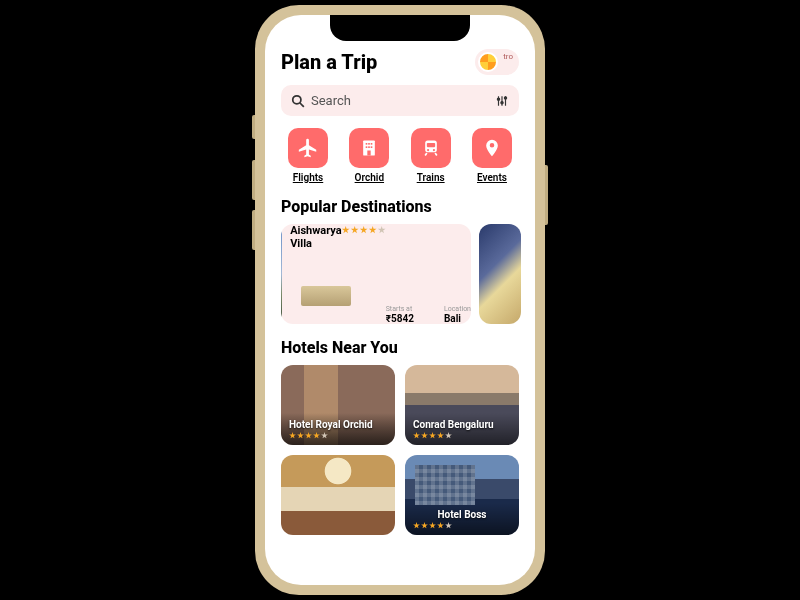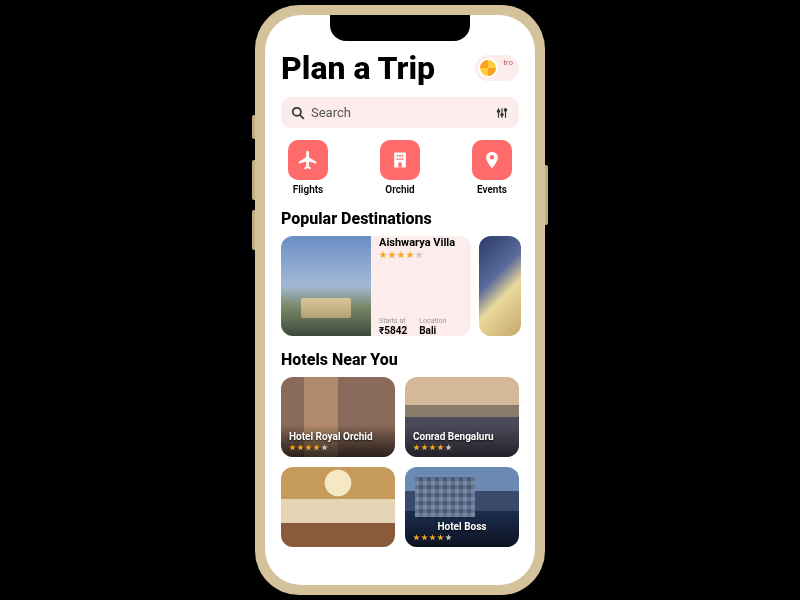--- a/index.html
+++ b/index.html
@@ -62,21 +62,21 @@
     height: 100%;
     overflow: hidden;
   }
   .header {
     display: flex;
     align-items: center;
     justify-content: space-between;
     margin-bottom: 10px;
   }
   .title {
-    font-size: 32px;
+    font-size: 20px;
     font-weight: 800;
     color: #000;
   }
   .avatar-wrap {
     display: flex;
     align-items: flex-start;
     gap: 5px;
     background: #fcecec;
     padding: 3px 6px 3px 3px;
     border-radius: 14px;
@@ -109,20 +109,21 @@
     font-size: 13px;
     color: #555;
   }
   .filter-icon {
     color: #333;
   }
   .cats {
     display: flex;
     justify-content: space-between;
     margin-bottom: 14px;
+    text-decoration: underline;
   }
   .cat {
     display: flex;
     flex-direction: column;
     align-items: center;
     width: 54px;
   }
   .cat-box {
     width: 40px; height: 40px;
     background: #ff6b6b;
@@ -169,21 +170,21 @@
     content:"";
     position:absolute;
     bottom:18px; left:20px;
     width:50px; height:20px;
     background: linear-gradient(#d9c79a, #b5a074);
     border-radius:2px;
   }
   .pop-info {
     flex: 1;
     display: flex;
-    flex-direction: column;
+    flex-direction: row;
     margin-left: 8px;
   }
   .pop-name {
     font-size: 11px;
     font-weight: 700;
     color: #000;
   }
   .stars {
     display: flex;
     gap: 1px;
@@ -191,21 +192,21 @@
   }
   .star {
     width: 8px; height: 8px;
     background: #f5a623;
     clip-path: polygon(50% 0, 61% 35%, 98% 35%, 68% 57%, 79% 91%, 50% 70%, 21% 91%, 32% 57%, 2% 35%, 39% 35%);
   }
   .star.dim { background: #d0c4b4; }
   .pop-meta {
     margin-top: auto;
     display: flex;
-    gap: 12px;
+    gap: 30px;
   }
   .meta-col { display:flex; flex-direction:column; }
   .meta-label { font-size: 7px; color: #999; }
   .meta-val { font-size: 10px; font-weight: 700; color: #000; }
   .pop-peek {
     flex: 0 0 42px;
     border-radius: 12px;
     background: linear-gradient(135deg, #2a3a6b 0%, #5a6a9b 40%, #e8d89a 60%, #c5a86a 100%);
   }
   .hotels-grid {
@@ -322,20 +323,32 @@
                 <rect x="11" y="10" width="2" height="2" fill="#ff6b6b"></rect>
                 <rect x="14" y="10" width="2" height="2" fill="#ff6b6b"></rect>
                 <rect x="10" y="15" width="4" height="6" fill="#ff6b6b"></rect>
               </svg>
           </div>
           <div class="cat-label">Orchid</div>
         </div>
         <div class="cat">
           <div class="cat-box">
             <svg viewBox="0 0 24 24" width="20" height="20" fill="currentColor">
+                <rect x="5" y="3" width="14" height="14" rx="3"></rect>
+                <rect x="7" y="6" width="10" height="5" rx="1" fill="#ff6b6b"></rect>
+                <circle cx="8.5" cy="14.5" r="1.3" fill="#ff6b6b"></circle>
+                <circle cx="15.5" cy="14.5" r="1.3" fill="#ff6b6b"></circle>
+                <path d="M7 18l-2 3M17 18l2 3" stroke="currentColor" stroke-width="2"></path>
+              </svg>
+          </div>
+          <div class="cat-label">Trains</div>
+        </div>
+        <div class="cat">
+          <div class="cat-box">
+            <svg viewBox="0 0 24 24" width="20" height="20" fill="currentColor">
                 <path d="M12 2a7 7 0 0 0-7 7c0 5 7 13 7 13s7-8 7-13a7 7 0 0 0-7-7zm0 9.5A2.5 2.5 0 1 1 12 6a2.5 2.5 0 0 1 0 5.5z"></path>
               </svg>
           </div>
           <div class="cat-label">Events</div>
         </div>
       </div>
 
       <div class="section-title">Popular Destinations</div>
 
       <div class="pop-row">

